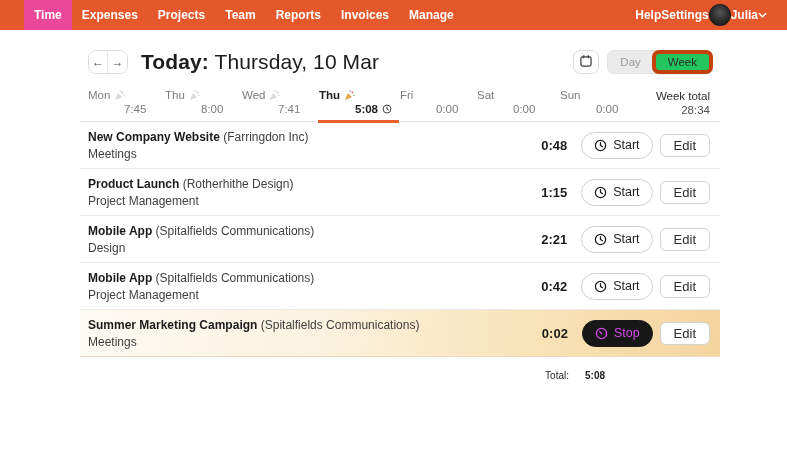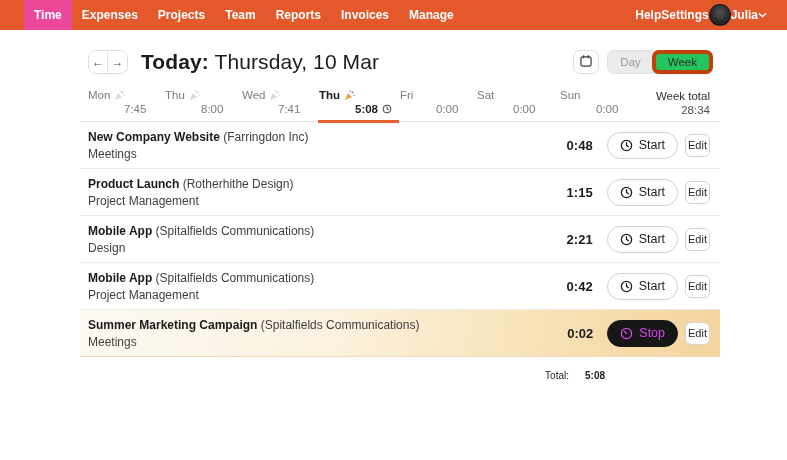--- a/index.html
+++ b/index.html
@@ -62,21 +62,21 @@
   .row { height: 47px; border-bottom: 1px solid #ebebeb; display: flex; align-items: center; padding: 0 10px 0 8px; }
   .row.running { background: linear-gradient(97deg, #fdfaf3 0%, #fbf2df 38%, #f8e2b6 72%, #f4d49e 100%); border-bottom-color: #ecdcbb; }
   .row-text { flex: 1; min-width: 0; }
   .row-project { font-size: 12px; color: #3f3f3f; }
   .row-project b { color: #1b1b1b; font-weight: bold; }
   .row-task { font-size: 12px; color: #3f3f3f; margin-top: 3px; }
   .row-time { font-size: 13px; font-weight: bold; color: #1b1b1b; width: 48px; text-align: right; }
   .btn-timer { margin-left: 14px; height: 27px; border-radius: 14px; border: 1px solid #cfcfcf; background: #fff; display: flex; align-items: center; gap: 6px; padding: 0 12px; font-size: 12.5px; color: #1d1d1d; font-family: inherit; cursor: pointer; }
   .btn-timer.stop { background: #171717; border-color: #171717; color: #d946ef; }
   .btn-timer .ic { display: flex; }
-  .btn-edit { margin-left: 7px; height: 23px; border-radius: 6px; border: 1px solid #d3d3d3; background: #fff; font-size: 11px; color: #2c2c2c; padding: 0 2px; font-family: inherit; cursor: pointer; }
+  .btn-edit { margin-left: 7px; height: 23px; border-radius: 6px; border: 1px solid #d3d3d3; background: #fff; font-size: 13px; color: #2c2c2c; padding: 0 13px; font-family: inherit; cursor: pointer; }
   .row.running .btn-edit { background: #fff; }
 
   
   .total-row { margin: 13px 0 0 80px; width: 640px; padding-right: 115px; display: flex; justify-content: flex-end; align-items: baseline; gap: 16px; font-size: 10px; color: #1c1c1c; }
   .total-value { font-weight: bold; }
 </style>
 </head>
 <body>
 
 <div class="app">

